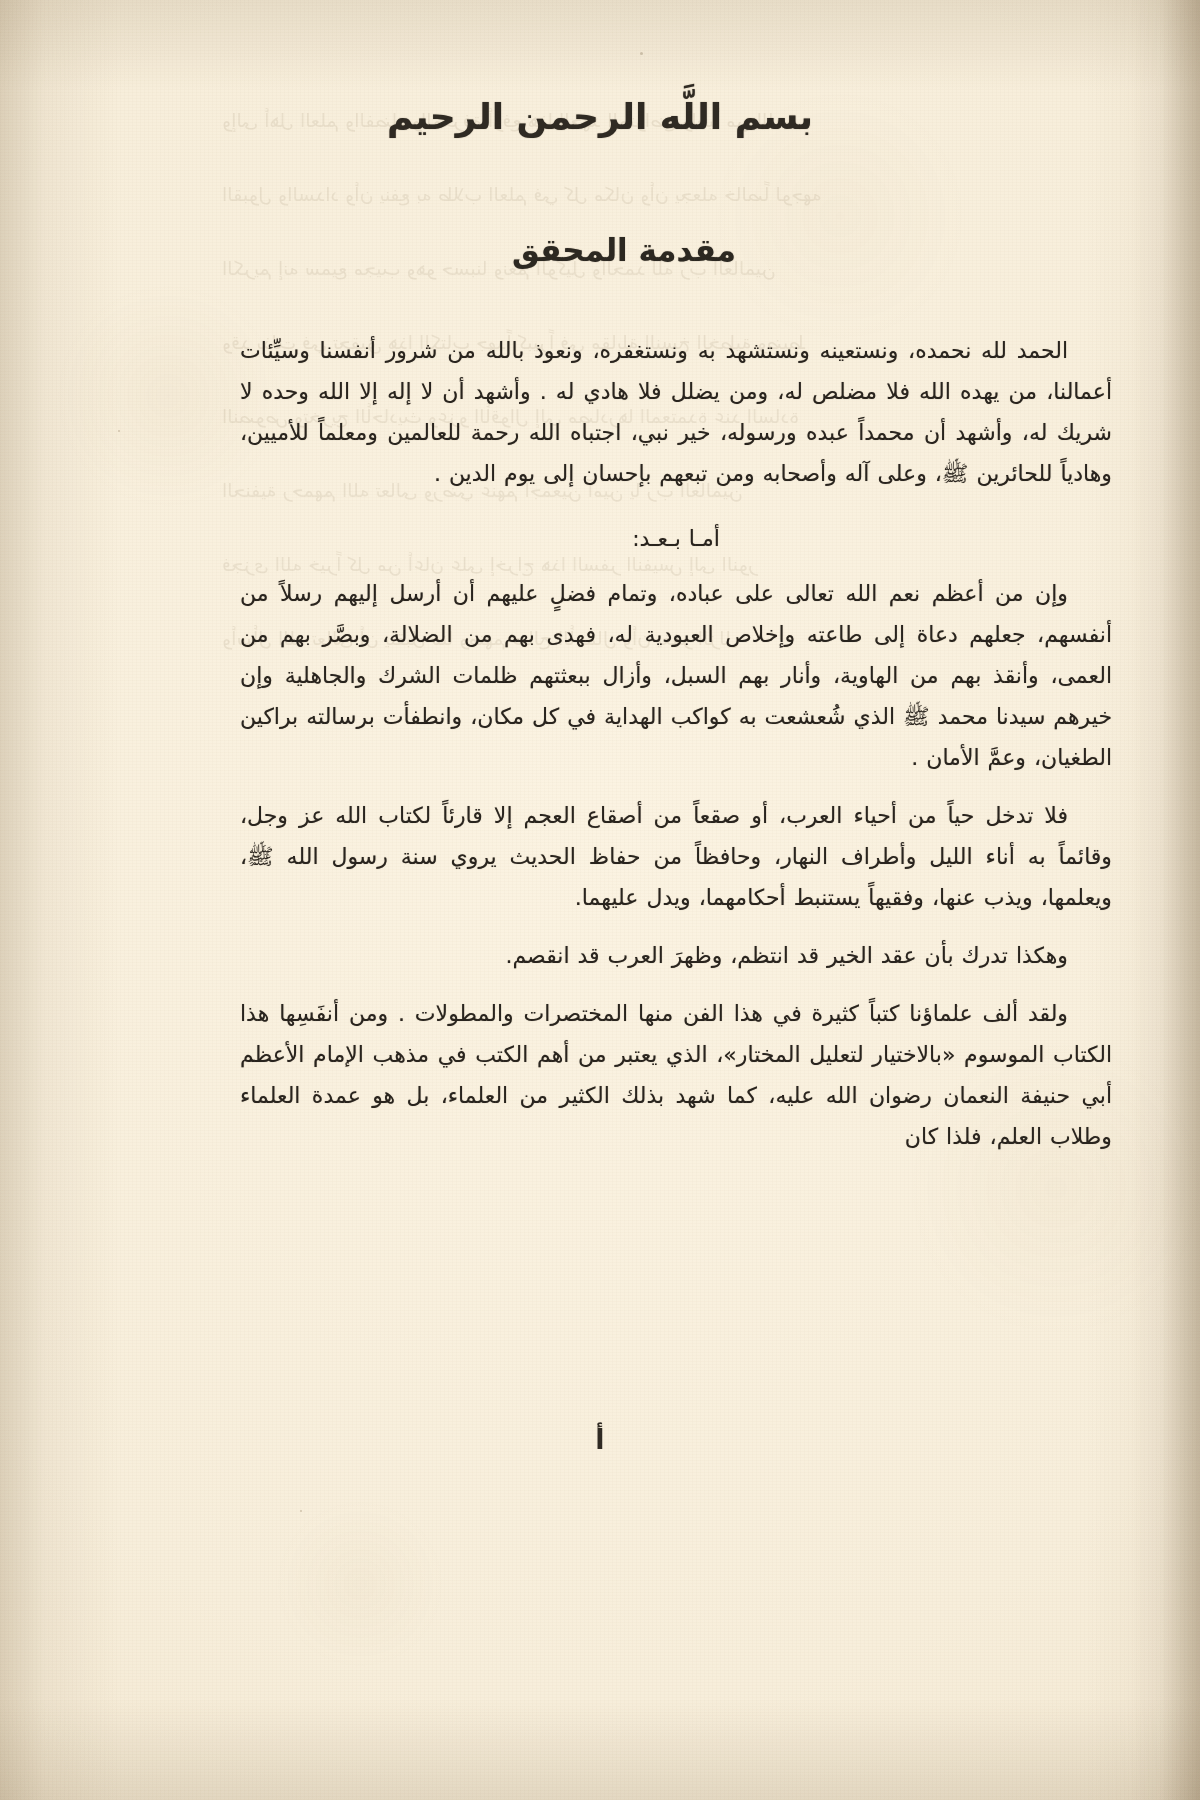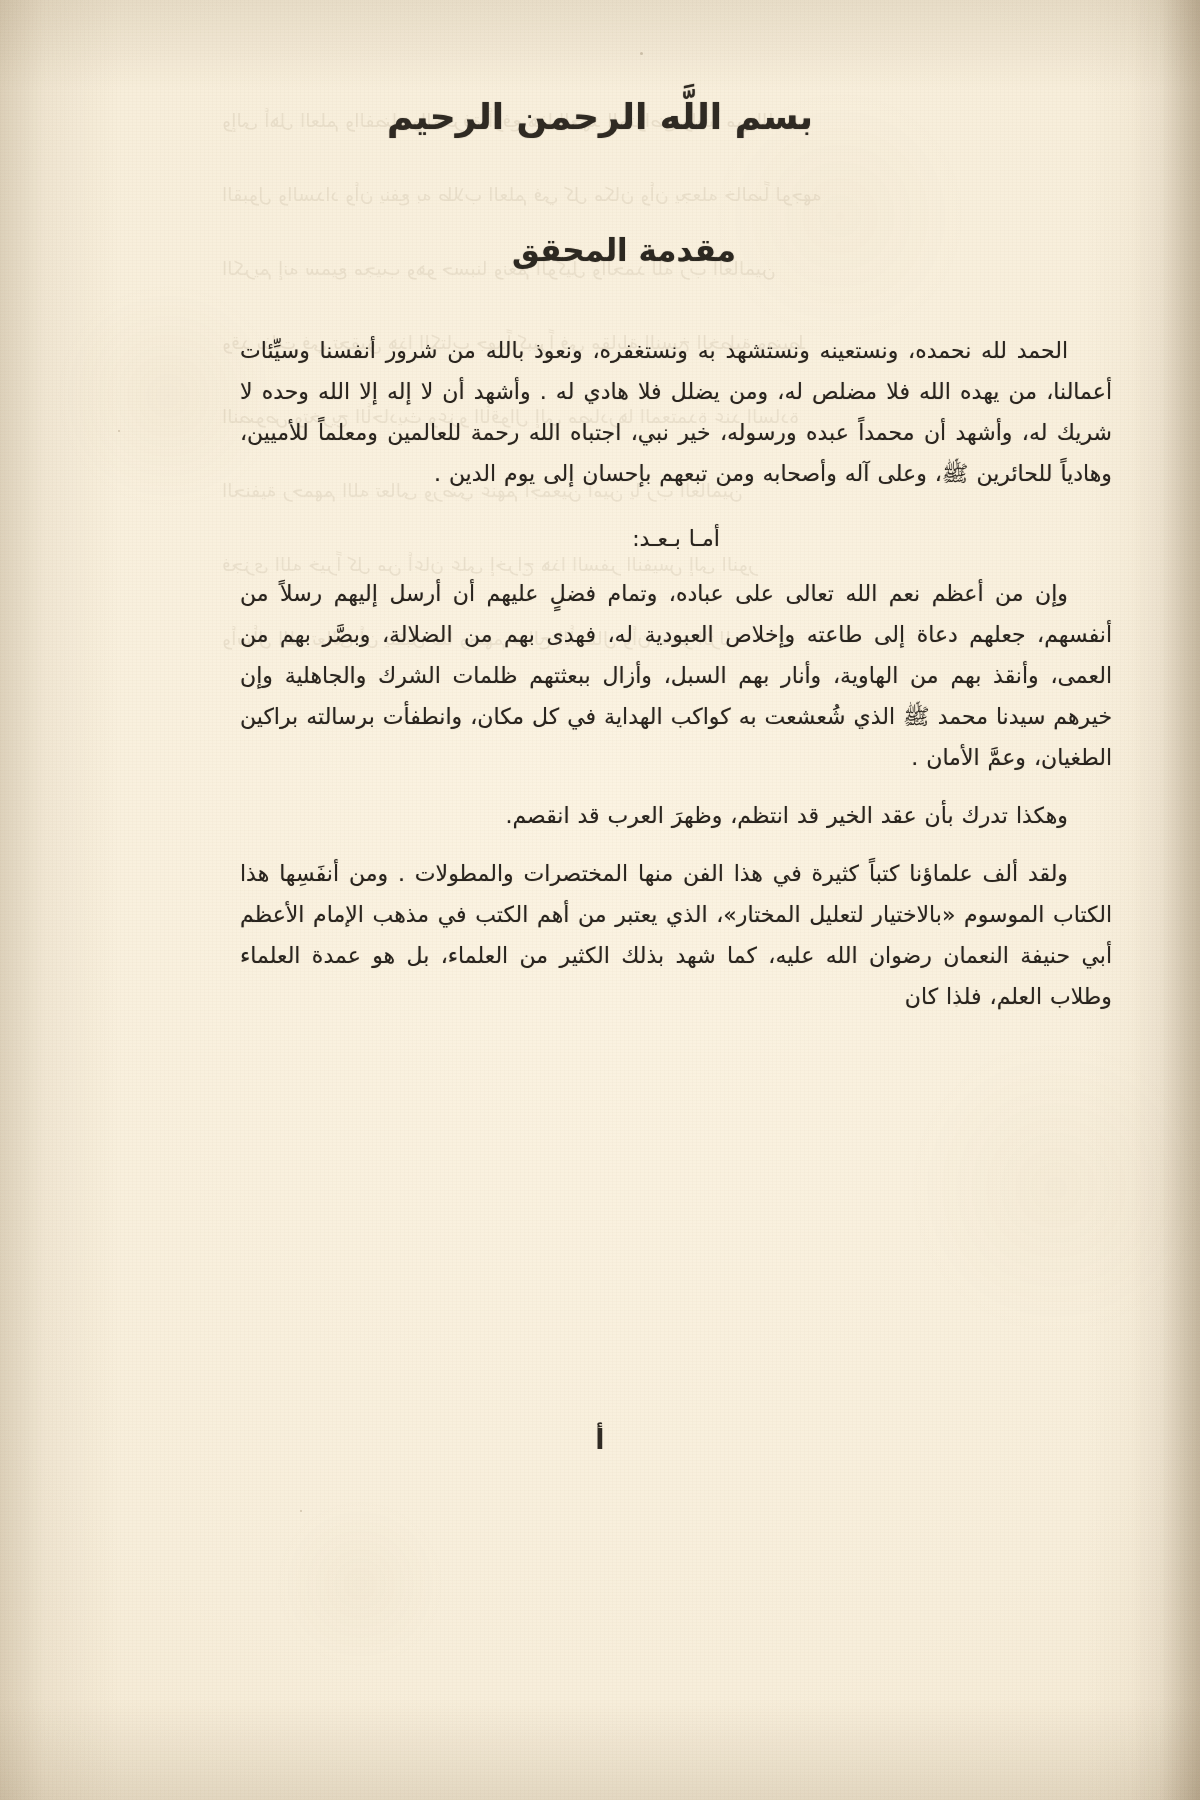--- a/index.html
+++ b/index.html
@@ -192,20 +192,21 @@
   <div class="content">
 
     <div class="basmala">بسم اللَّه الرحمن الرحيم</div>
 
     <div class="section-title">مقدمة المحقق</div>
 
     <div class="body-block">
       <p class="para">الحمد لله نحمده، ونستعينه ونستشهد به ونستغفره، ونعوذ بالله من شرور أنفسنا وسيِّئات أعمالنا، من يهده الله فلا مضلص له، ومن يضلل فلا هادي له . وأشهد أن لا إله إلا الله وحده لا شريك له، وأشهد أن محمداً عبده ورسوله، خير نبي، اجتباه الله رحمة للعالمين ومعلماً للأميين، وهادياً للحائرين ﷺ، وعلى آله وأصحابه ومن تبعهم بإحسان إلى يوم الدين .</p>
       <p class="para centered tight">أمـا بـعـد:</p>
       <p class="para">وإن من أعظم نعم الله تعالى على عباده، وتمام فضلٍ عليهم أن أرسل إليهم رسلاً من أنفسهم، جعلهم دعاة إلى طاعته وإخلاص العبودية له، فهدى بهم من الضلالة، وبصَّر بهم من العمى، وأنقذ بهم من الهاوية، وأنار بهم السبل، وأزال ببعثتهم ظلمات الشرك والجاهلية وإن خيرهم سيدنا محمد ﷺ الذي شُعشعت به كواكب الهداية في كل مكان، وانطفأت برسالته براكين الطغيان، وعمَّ الأمان .</p>
+      <p class="para">فلا تدخل حياً من أحياء العرب، أو صقعاً من أصقاع العجم إلا قارئاً لكتاب الله عز وجل، وقائماً به أناء الليل وأطراف النهار، وحافظاً من حفاظ الحديث يروي سنة رسول الله ﷺ، ويعلمها، ويذب عنها، وفقيهاً يستنبط أحكامهما، ويدل عليهما.</p>
       <p class="para">وهكذا تدرك بأن عقد الخير قد انتظم، وظهرَ العرب قد انقصم.</p>
       <p class="para">ولقد ألف علماؤنا كتباً كثيرة في هذا الفن منها المختصرات والمطولات . ومن أنفَسِها هذا الكتاب الموسوم «بالاختيار لتعليل المختار»، الذي يعتبر من أهم الكتب في مذهب الإمام الأعظم أبي حنيفة النعمان رضوان الله عليه، كما شهد بذلك الكثير من العلماء، بل هو عمدة العلماء وطلاب العلم، فلذا كان</p>
     </div>
   </div>
 
   <div class="page-number">أ</div>
 
   <div class="gutter-shadow"></div>
   <div class="blotches"></div>
   <div class="paper-grain"></div>

